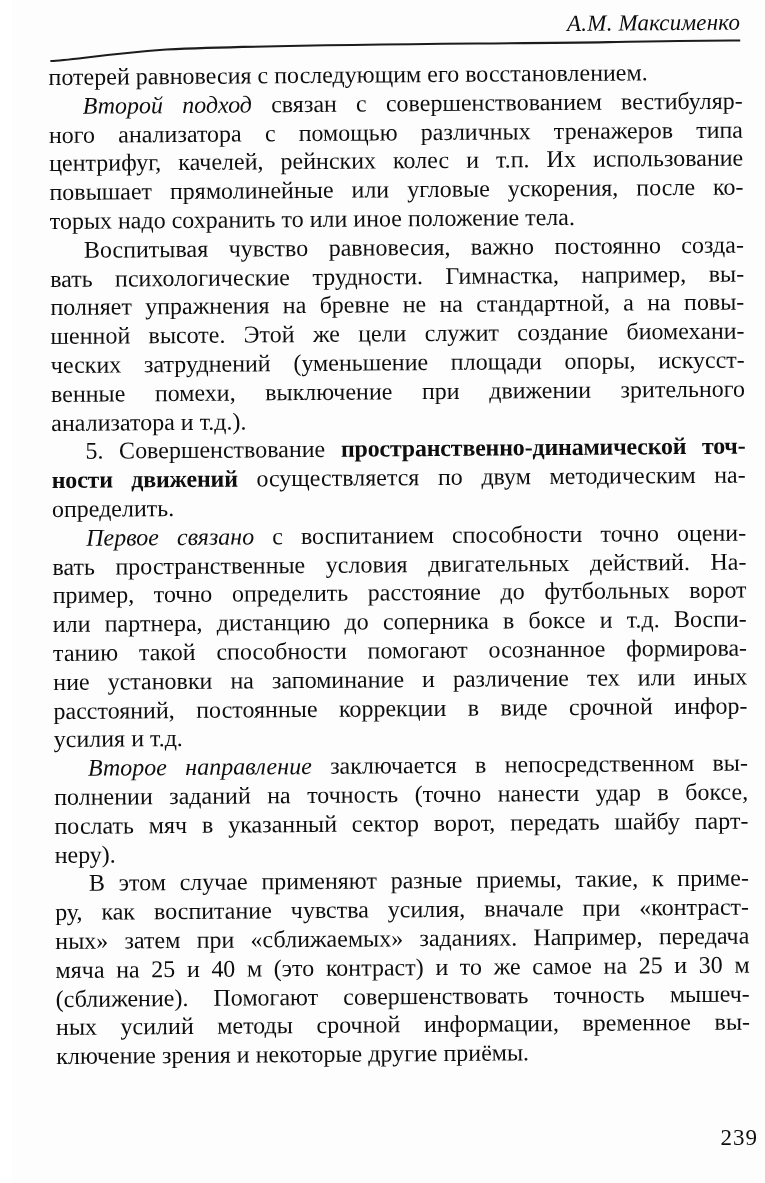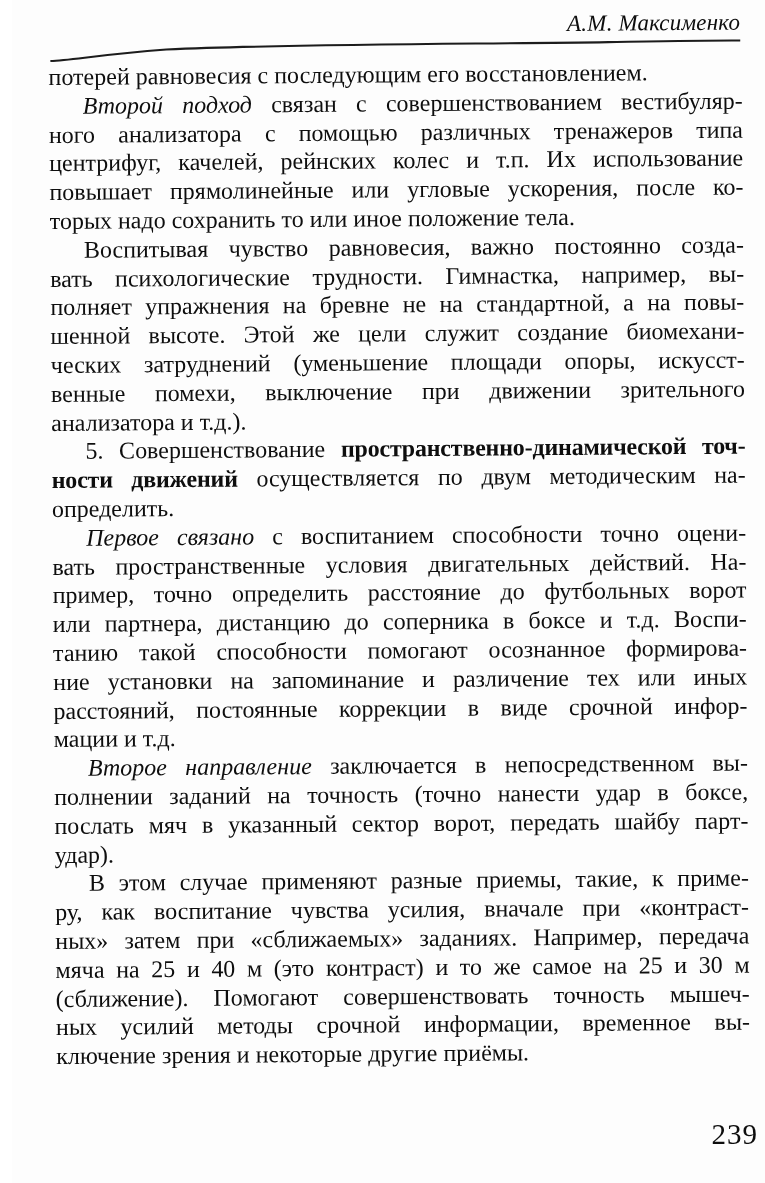--- a/index.html
+++ b/index.html
@@ -55,21 +55,21 @@
   }
   .line.ind {
     text-indent: 34px;
   }
   .seg-i { font-style: italic; }
   .seg-b { font-weight: bold; letter-spacing: -0.2px; }
   .pagenum {
     position: absolute;
     right: 19px;
     bottom: 32px;
-    font-size: 29px;
+    font-size: 23px;
     letter-spacing: 1px;
   }
 </style>
 </head>
 <body>
 
 <div class="page">
   <div class="tilt">
 
     <div class="runhead">А.М. Максименко</div>
@@ -95,25 +95,25 @@
         <div class="line j ind"><span>5. Совершенствование </span><span class="seg-b">пространственно-динамической точ-</span></div>
         <div class="line j"><span class="seg-b">ности движений</span><span> осуществляется по двум методическим на-</span></div>
         <div class="line"><span>определить.</span></div>
         <div class="line j ind"><span class="seg-i">Первое связано</span><span> с воспитанием способности точно оцени-</span></div>
         <div class="line j"><span>вать пространственные условия двигательных действий. На-</span></div>
         <div class="line j"><span>пример, точно определить расстояние до футбольных ворот</span></div>
         <div class="line j"><span>или партнера, дистанцию до соперника в боксе и т.д. Воспи-</span></div>
         <div class="line j"><span>танию такой способности помогают осознанное формирова-</span></div>
         <div class="line j"><span>ние установки на запоминание и различение тех или иных</span></div>
         <div class="line j"><span>расстояний, постоянные коррекции в виде срочной инфор-</span></div>
-        <div class="line"><span>мации и т.д.</span></div>
+        <div class="line"><span>усилия и т.д.</span></div>
         <div class="line j ind"><span class="seg-i">Второе направление</span><span> заключается в непосредственном вы-</span></div>
         <div class="line j"><span>полнении заданий на точность (точно нанести удар в боксе,</span></div>
         <div class="line j"><span>послать мяч в указанный сектор ворот, передать шайбу парт-</span></div>
-        <div class="line"><span>удар).</span></div>
+        <div class="line"><span>неру).</span></div>
         <div class="line j ind"><span>В этом случае применяют разные приемы, такие, к приме-</span></div>
         <div class="line j"><span>ру, как воспитание чувства усилия, вначале при «контраст-</span></div>
         <div class="line j"><span>ных» затем при «сближаемых» заданиях. Например, передача</span></div>
         <div class="line j"><span>мяча на 25 и 40 м (это контраст) и то же самое на 25 и 30 м</span></div>
         <div class="line j"><span>(сближение). Помогают совершенствовать точность мышеч-</span></div>
         <div class="line j"><span>ных усилий методы срочной информации, временное вы-</span></div>
         <div class="line"><span>ключение зрения и некоторые другие приёмы.</span></div>
       </div>
 
   </div>

